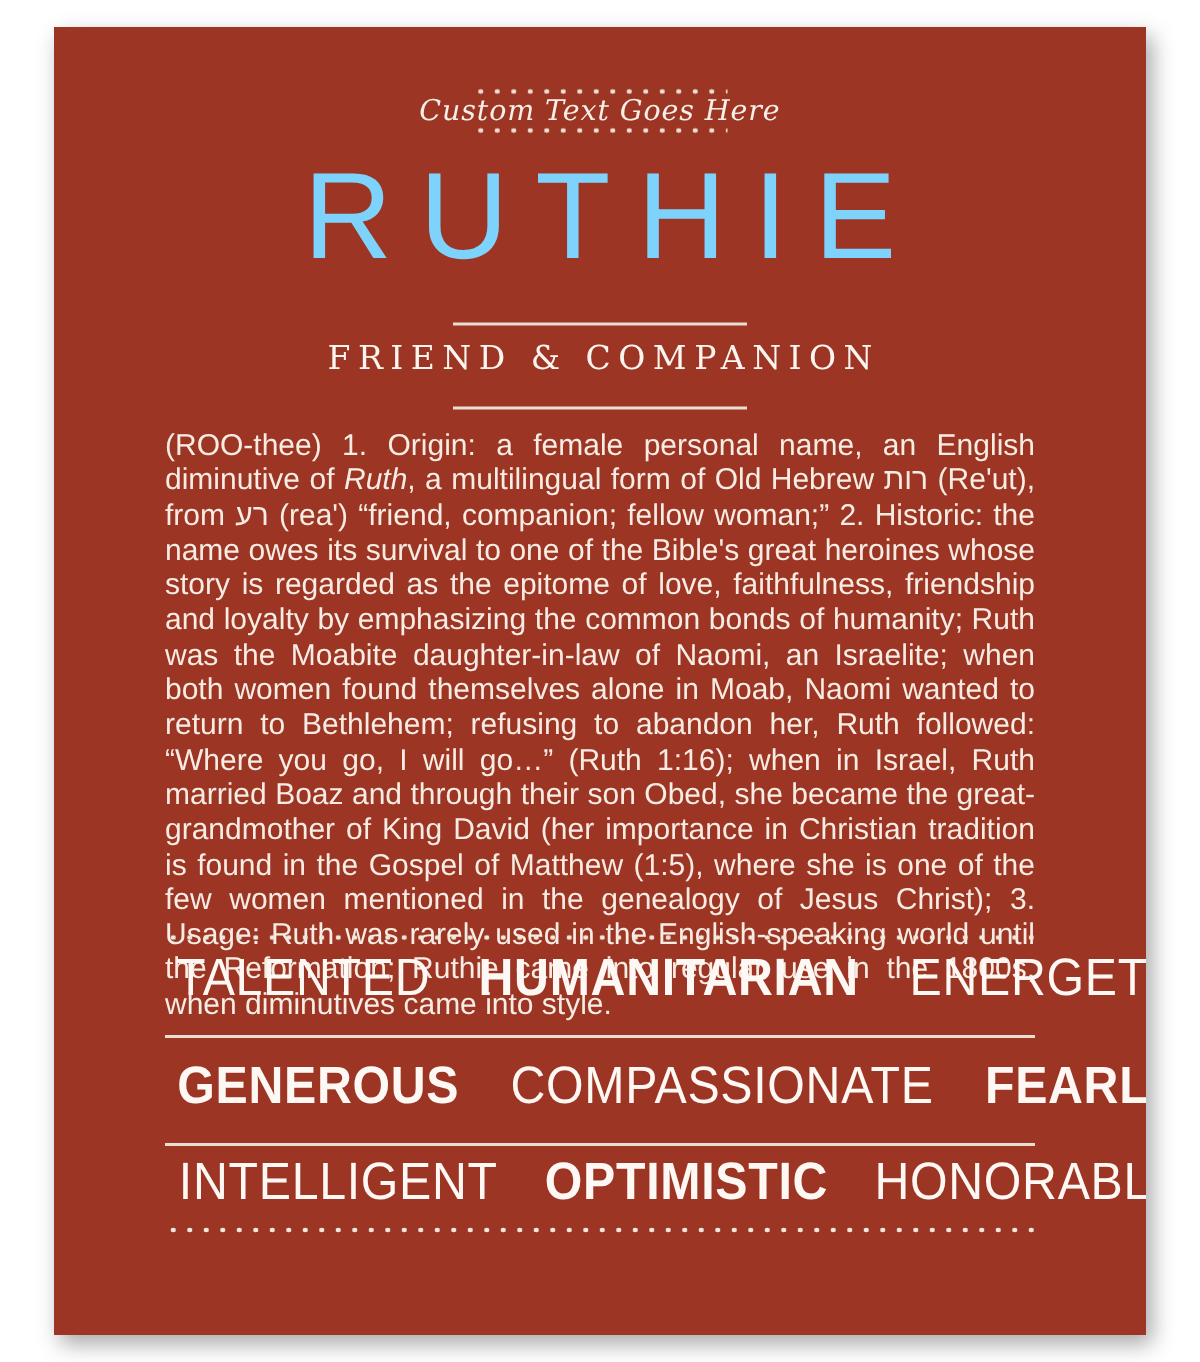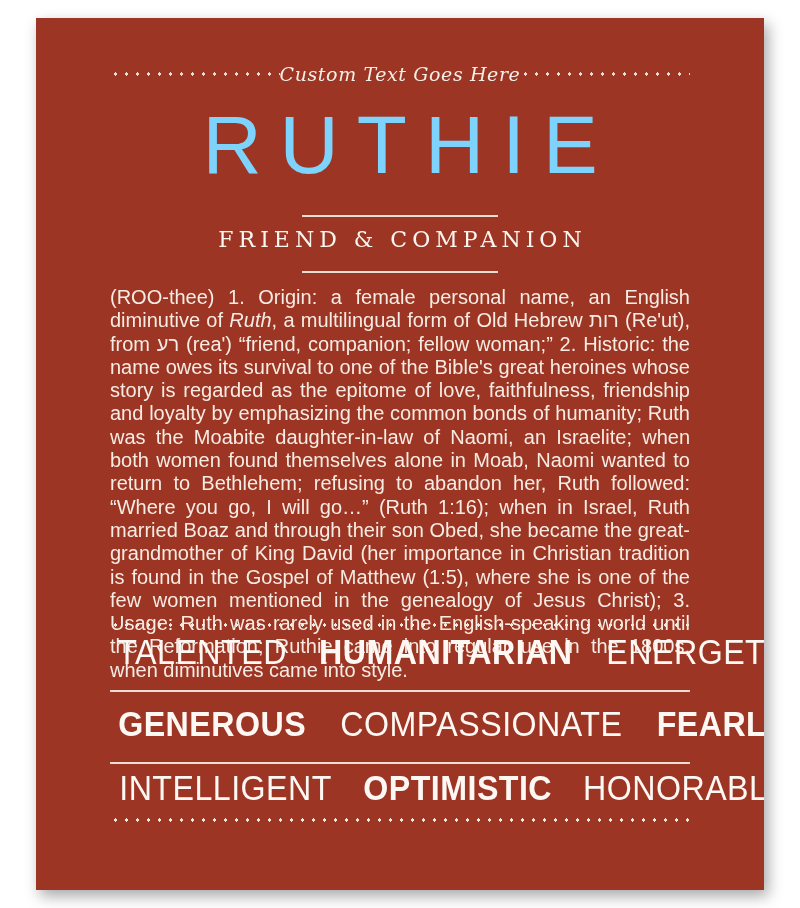--- a/index.html
+++ b/index.html
@@ -35,20 +35,21 @@
   
   .top-row {
     position: absolute;
     left: 0;
     top: 36px;
     width: 100%;
     height: 40px;
     display: flex;
     align-items: center;
     justify-content: center;
+    flex-direction: column;
   }
   .dotline {
     height: 4px;
     width: 170px;
     background-image: radial-gradient(circle, #f0e7dd 1.6px, rgba(0,0,0,0) 1.7px);
     background-size: 11px 4px;
     background-repeat: repeat-x;
     background-position: 0 50%;
     opacity: 0.95;
   }

